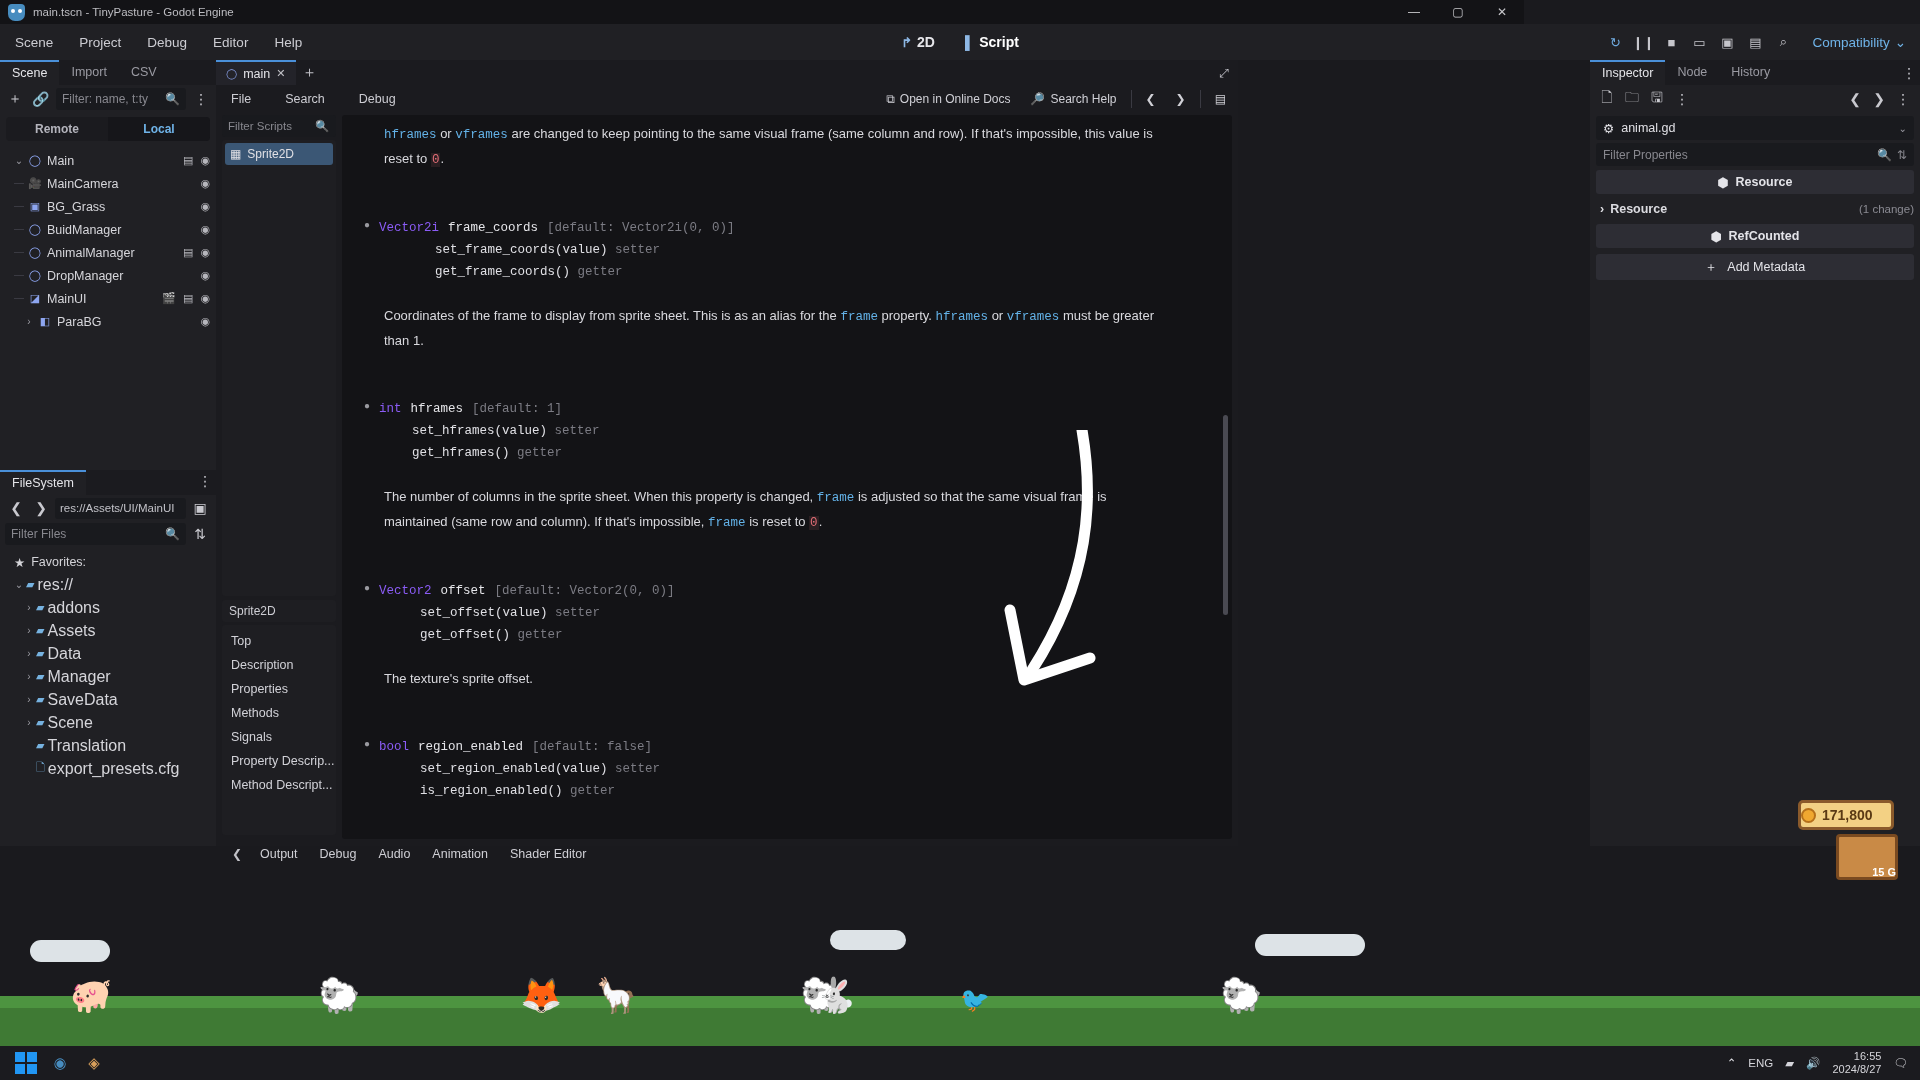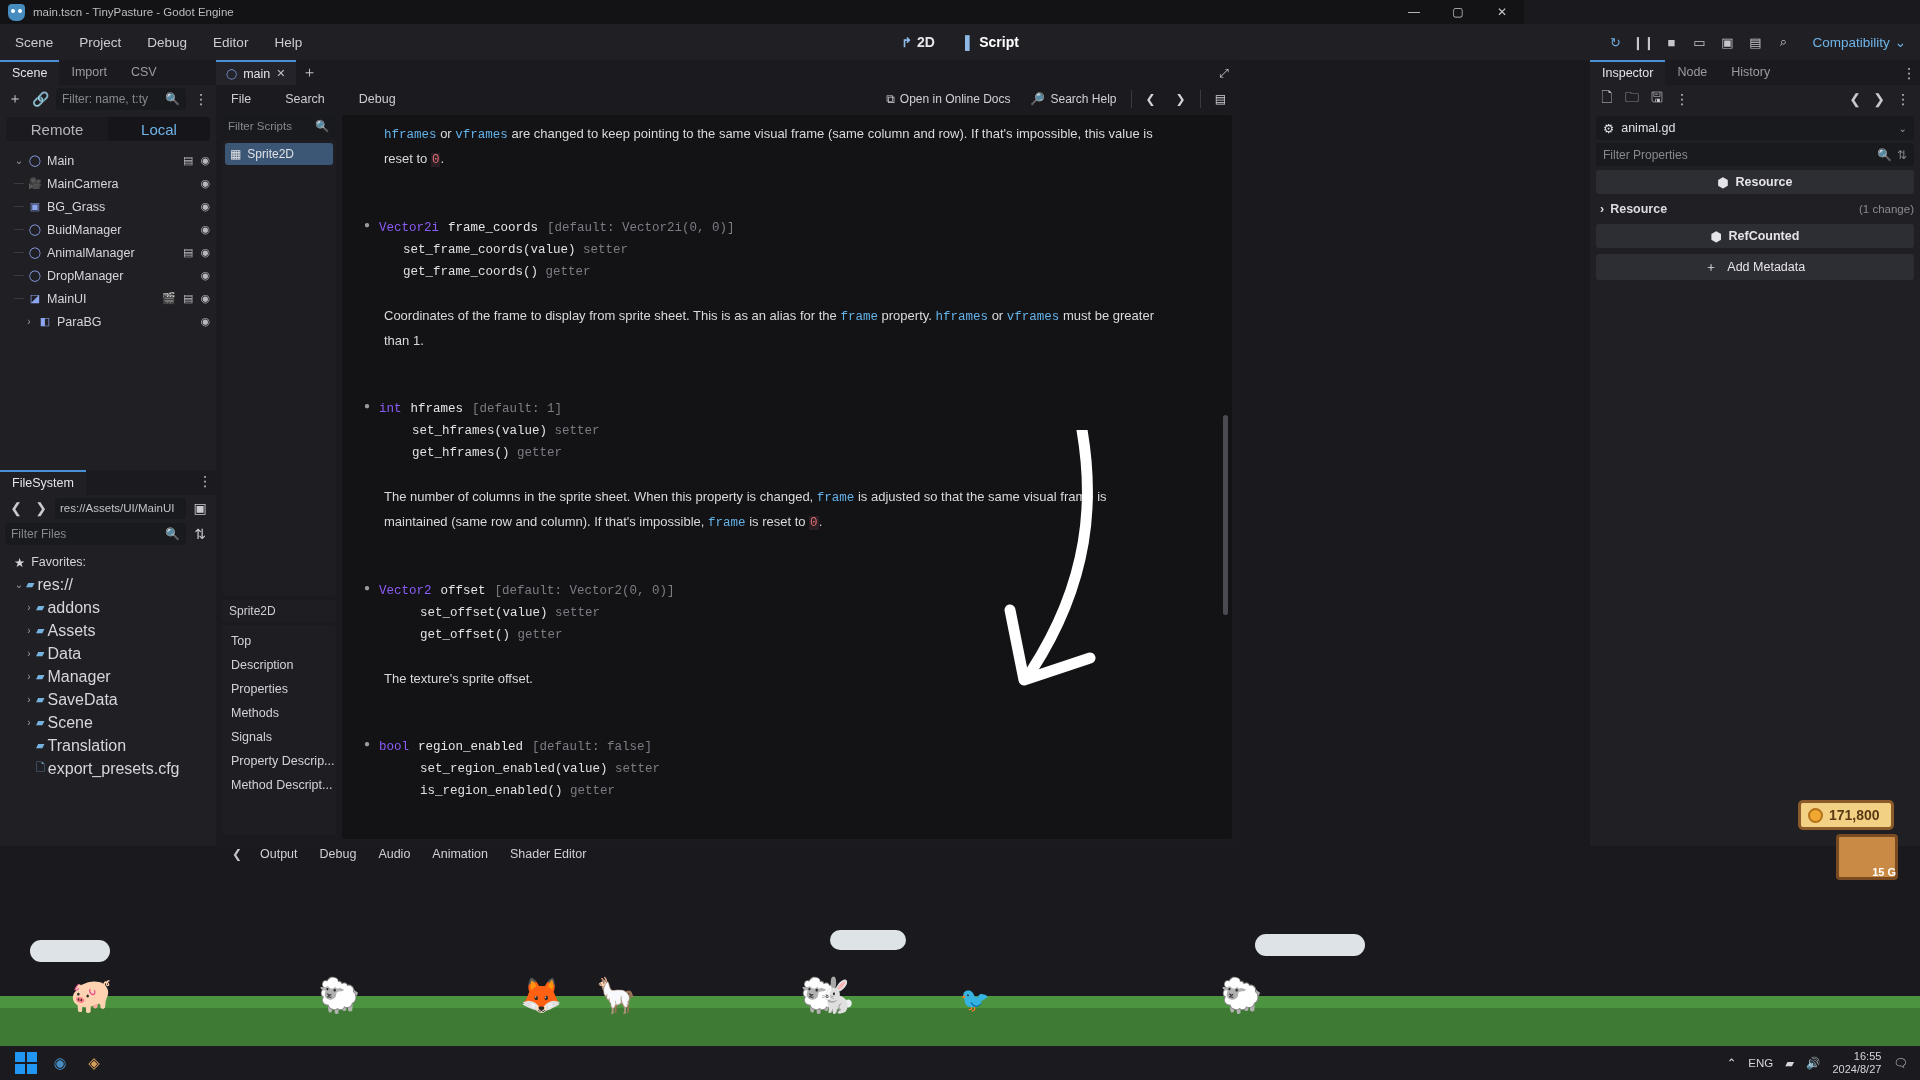--- a/index.html
+++ b/index.html
@@ -90,21 +90,21 @@
     display:flex; align-items:center; padding: 0 6px; gap:4px;
     font-size:12px; color:#88888f;
   }
   .filter-box .ftxt { flex:1; }
   .seg {
     display:flex; margin: 4px 6px 4px 6px; height:24px; border-radius:4px; overflow:hidden;
     background:#1b1b1f;
   }
   .seg div {
     flex:1; display:flex; align-items:center; justify-content:center;
-    font-size:15px; color:#b4b4bc;
+    font-size:12px; color:#b4b4bc;font-weight:bold;
   }
   .seg div.on { background:#16161a; color:#6fb3e8; }
 
   .tree { padding: 4px 0 0 0; font-size:12.5px; }
   .tnode {
     display:flex; align-items:center; height:23px; padding-left:8px; position:relative;
     color:#d6d6db;
   }
   .tarrow { width:14px; color:#9a9aa2; font-size:10px; text-align:center; }
   .tnodeicon { width:18px; text-align:center; font-size:11px; color:#8da5f0; }
@@ -169,21 +169,21 @@
     font-size:13px; line-height:22px; color:#d9d9de;
   }
   .doc-p { margin: 0 0 2px 20px; }
   .doc-blank { height:22px; }
   .sig { display:flex; align-items:baseline; gap:9px; }
   .bullet { color:#9a9aa0; font-size:10px; position:relative; top:-3px; }
   .ty { color:#8b5cf6; font-family:"Liberation Mono", monospace; font-size:12.5px; }
   .mono { font-family:"Liberation Mono", monospace; font-size:12.5px; }
   .name { color:#e6e6ea; }
   .def { color:#7c7c84; }
-  .sub { margin-left:39px; color:#e0e0e5; font-family:"Liberation Mono", monospace; font-size:12.5px; }
+  .sub { margin-left:71px; color:#e0e0e5; font-family:"Liberation Mono", monospace; font-size:12.5px; }
   .kw { color:#7c7c84; }
   .code { color:#63b2e8; font-family:"Liberation Mono", monospace; font-size:12.5px; }
   .num { color:#e06c75; background:#2a1f22; font-family:"Liberation Mono", monospace; font-size:12.5px; padding:0 1px; }
   .doc-scrollbar {
     position:absolute; right:4px; top:300px; width:5px; height:200px;
     background:#4a4a52; border-radius:3px;
   }
 
   .bottom-bar { display:flex; align-items:center; height:30px; gap:2px; padding-left:10px; }
   .bbtn { padding:4px 10px; font-size:12.5px; color:#cfcfd5; border-radius:3px; }
@@ -238,21 +238,21 @@
   }
   .grass-strip2 {
     position:absolute; left:0; bottom:38px; width:1920px; height:12px;
     background:#4d9440;
   }
   .animal { position:absolute; bottom:34px; font-size:34px; line-height:1; }
 
   .coin-badge {
     position:absolute; right:26px; bottom:250px; width:96px; height:30px;
     background:#f3d184; border:3px solid #8a5a2b; border-radius:5px;
-    display:flex; align-items:center; gap:6px; padding-left:7px;
+    display:flex; align-items:center; gap:6px; padding-left:0;
     font-family:"Liberation Sans", sans-serif; font-size:14px; color:#5a3a14; font-weight:bold;
   }
   .coin-dot { width:15px; height:15px; border-radius:50%; background:#f0a830; border:2px solid #b5701a; }
   .inv-box {
     position:absolute; right:22px; bottom:200px; width:62px; height:46px;
     background:#c98a46; border:3px solid #7a4a20; border-radius:4px;
   }
   .inv-label {
     position:absolute; right:24px; bottom:202px; font-size:11px; color:#fff; font-weight:bold;
   }

